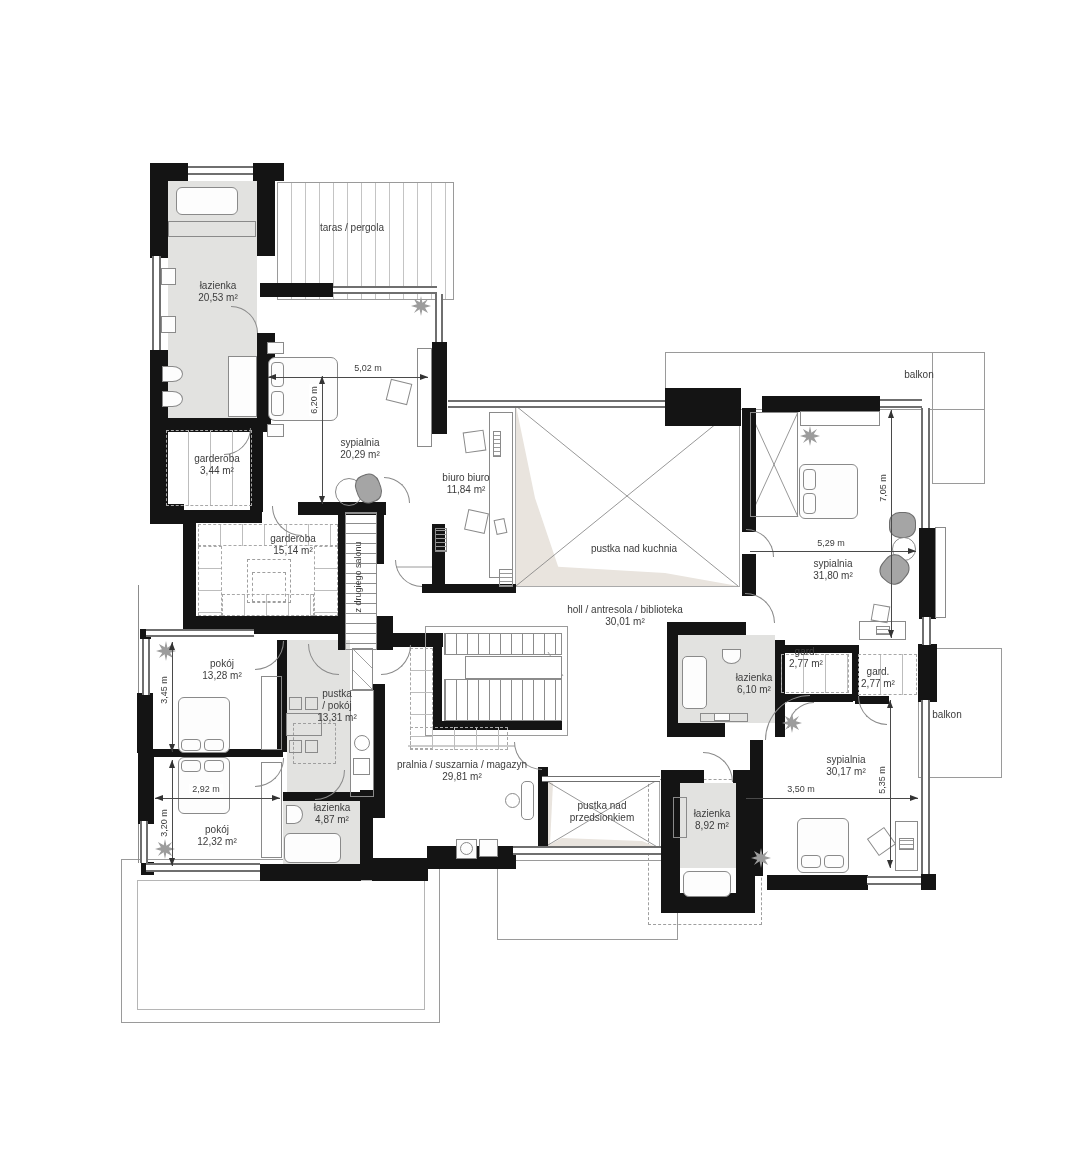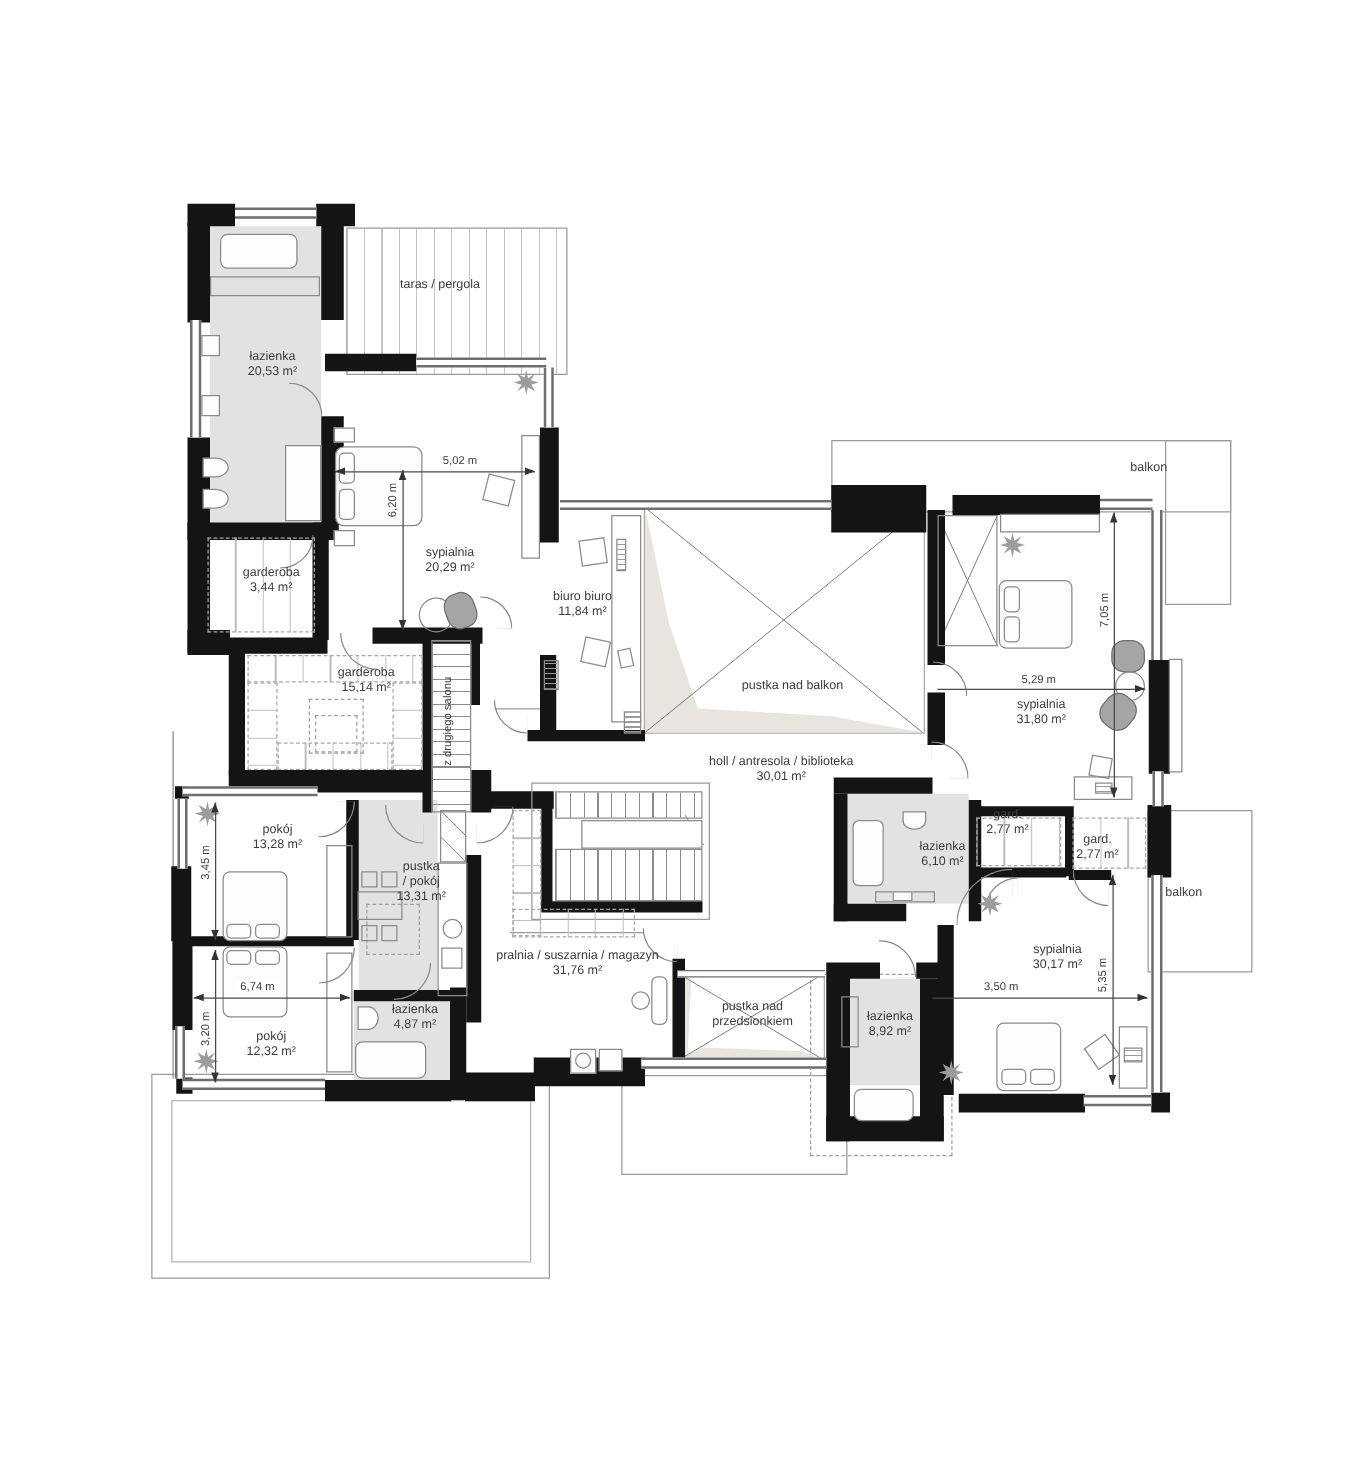--- a/index.html
+++ b/index.html
@@ -310,21 +310,21 @@
   <div class="dimlbl" style="left:831px;top:538px;">5,29 m</div>
 
   <div class="dl-v" style="left:172px;top:642px;height:110px;"></div>
   <div class="ah u" style="left:169px;top:642px;"></div>
   <div class="ah d" style="left:169px;top:744px;"></div>
   <div class="vlbl" style="left:164px;top:690px;">3,45 m</div>
 
   <div class="dl-h" style="left:155px;top:798px;width:125px;"></div>
   <div class="ah l" style="left:155px;top:795px;"></div>
   <div class="ah r" style="left:272px;top:795px;"></div>
-  <div class="dimlbl" style="left:206px;top:784px;">6,74 m</div>
+  <div class="dimlbl" style="left:206px;top:784px;">2,92 m</div>
 
   <div class="dl-v" style="left:172px;top:760px;height:106px;"></div>
   <div class="ah u" style="left:169px;top:760px;"></div>
   <div class="ah d" style="left:169px;top:858px;"></div>
   <div class="vlbl" style="left:164px;top:823px;">3,20 m</div>
 
   <div class="dl-h" style="left:746px;top:798px;width:172px;"></div>
   <div class="ah r" style="left:910px;top:795px;"></div>
   <div class="dimlbl" style="left:801px;top:784px;">3,50 m</div>
 
@@ -351,21 +351,21 @@
   <div class="lbl" style="left:293px;top:533px;">
     <span class="a">garderoba</span>
     <span class="a">15,14 m²</span>
   </div>
   <div class="vlbl" style="left:358px;top:577px;background:transparent;">z drugiego salonu</div>
   <div class="lbl" style="left:466px;top:472px;">
     <span class="a">biuro biuro</span>
     <span class="a">11,84 m²</span>
   </div>
   <div class="lbl" style="left:634px;top:543px;">
-    <span class="a">pustka nad balkon</span>
+    <span class="a">pustka nad kuchnia</span>
   </div>
   <div class="lbl" style="left:625px;top:604px;">
     <span class="a">holl / antresola / biblioteka</span>
     <span class="a">30,01 m²</span>
   </div>
   <div class="lbl" style="left:919px;top:369px;">
     <span class="a">balkon</span>
   </div>
   <div class="lbl" style="left:833px;top:558px;">
     <span class="a">sypialnia</span>
@@ -394,21 +394,21 @@
     <span class="a">pokój</span>
     <span class="a">13,28 m²</span>
   </div>
   <div class="lbl" style="left:337px;top:688px;background:rgba(226,226,224,0);">
     <span class="a">pustka</span>
     <span class="a">/ pokój</span>
     <span class="a">13,31 m²</span>
   </div>
   <div class="lbl" style="left:462px;top:759px;">
     <span class="a">pralnia / suszarnia / magazyn</span>
-    <span class="a">31,76 m²</span>
+    <span class="a">29,81 m²</span>
   </div>
   <div class="lbl" style="left:602px;top:800px;">
     <span class="a">pustka nad</span>
     <span class="a">przedsionkiem</span>
   </div>
   <div class="lbl" style="left:712px;top:808px;">
     <span class="a">łazienka</span>
     <span class="a">8,92 m²</span>
   </div>
   <div class="lbl" style="left:217px;top:824px;">

